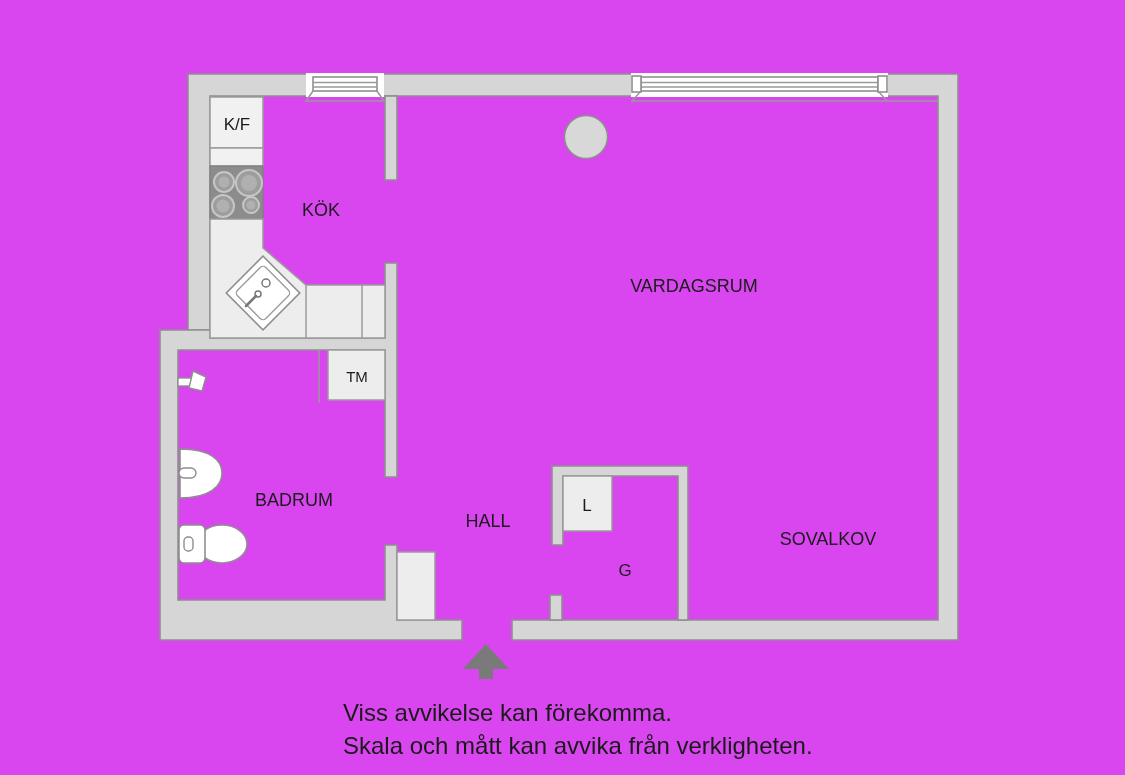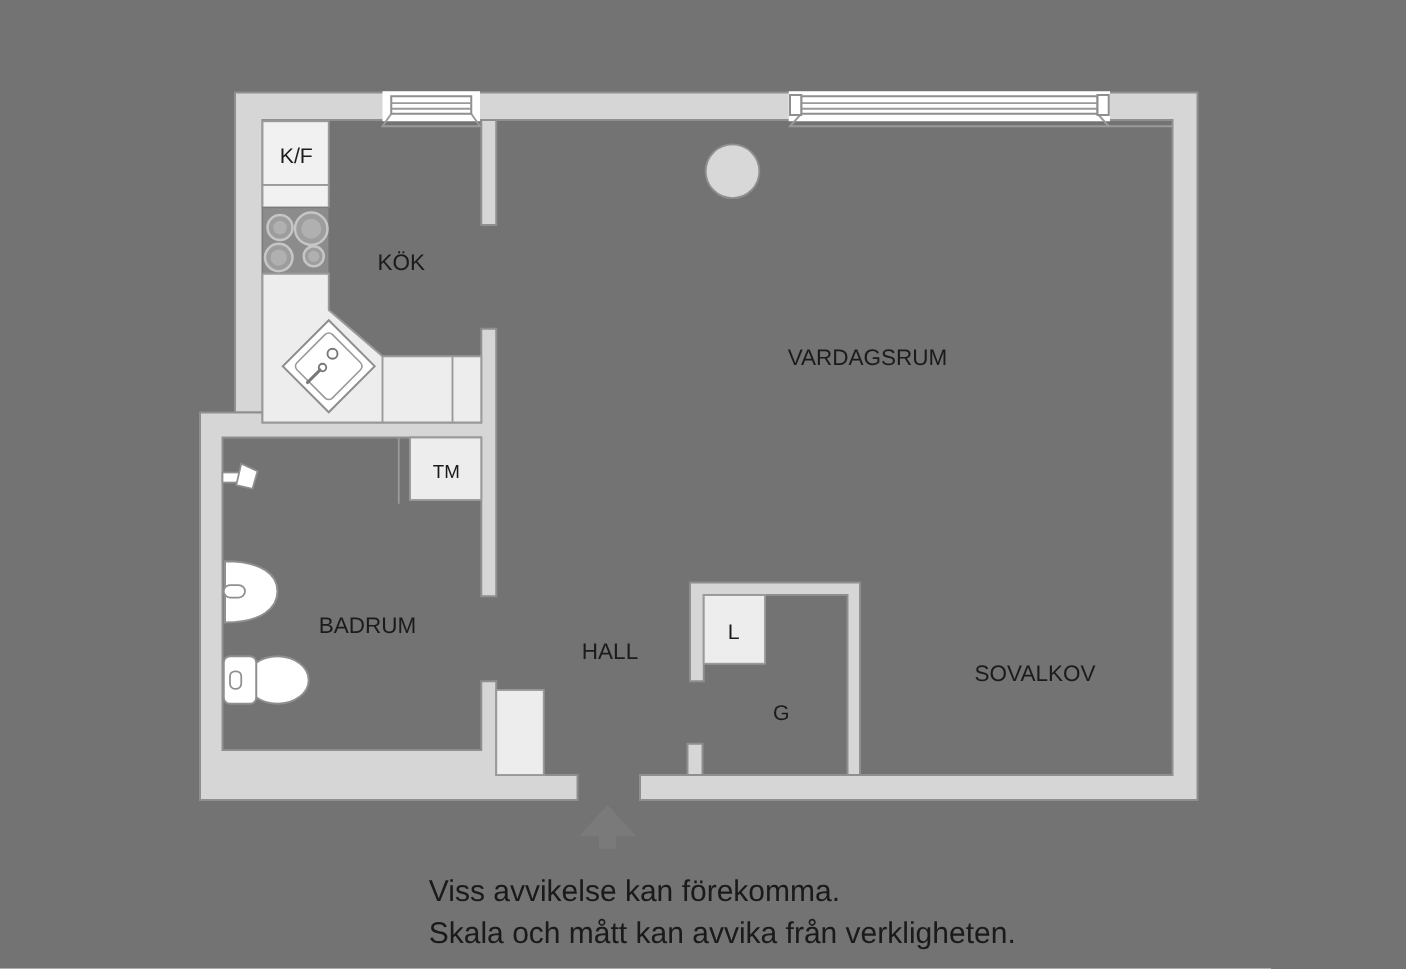--- a/index.html
+++ b/index.html
@@ -1,19 +1,19 @@
 <!DOCTYPE html>
 <html><head>
 <meta charset="utf-8">
 <style>
   html,body{margin:0;padding:0;background:#ffffff;}
   .canvas{
     position:relative;
     width:1125px;height:775px;
-    background:#737373;
+    background:#d946ef;
     font-family:"Liberation Sans", sans-serif;
     overflow:hidden;
   }
   svg{display:block;}
   .room-label{font-size:18px;fill:#1b1b1b;text-anchor:middle;}
   .small-label{font-size:15px;fill:#1b1b1b;text-anchor:middle;}
   .mid-label{font-size:17px;fill:#1b1b1b;text-anchor:middle;}
   .disclaimer{font-size:24px;fill:#1a1a1a;text-anchor:start;}
   .wall{fill:#d6d6d6;stroke:#8f8f8f;stroke-width:1.6;stroke-linejoin:miter;}
   .fixture{fill:#ededed;stroke:#9a9a9a;stroke-width:1.5;}

